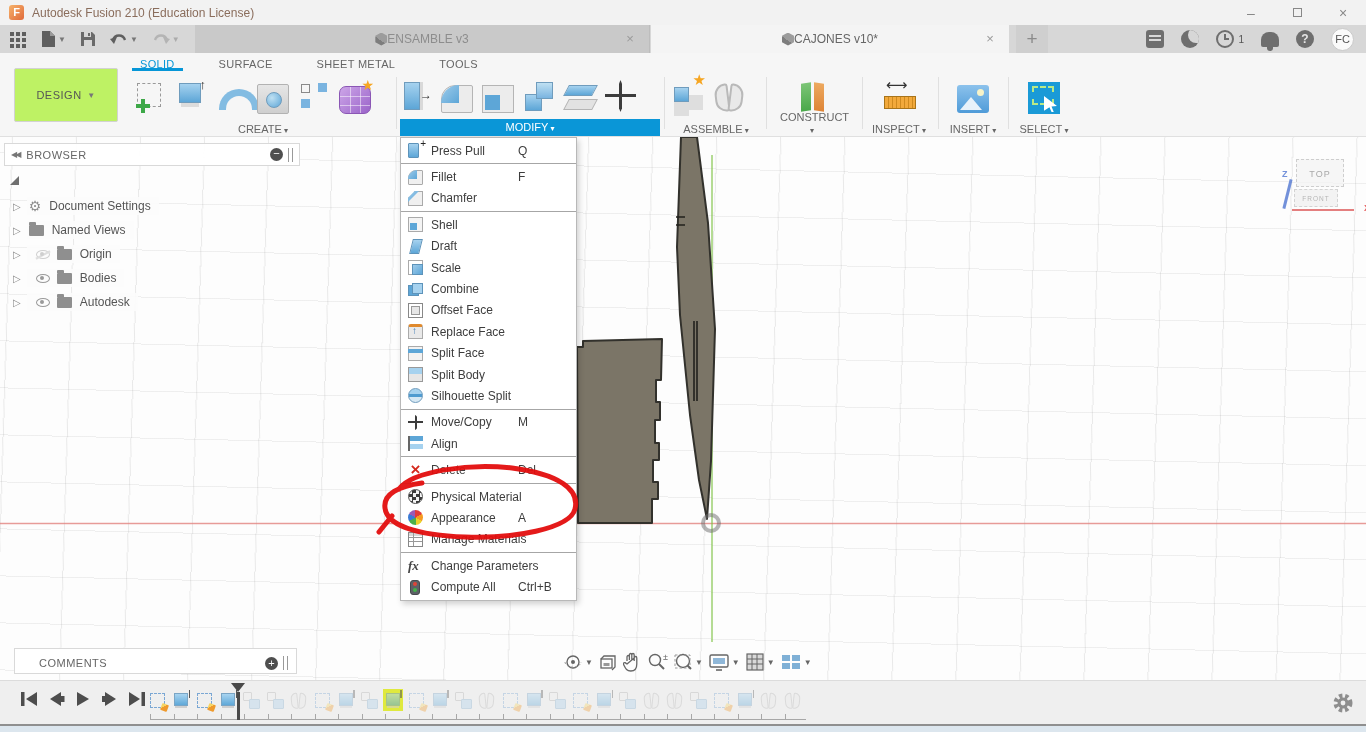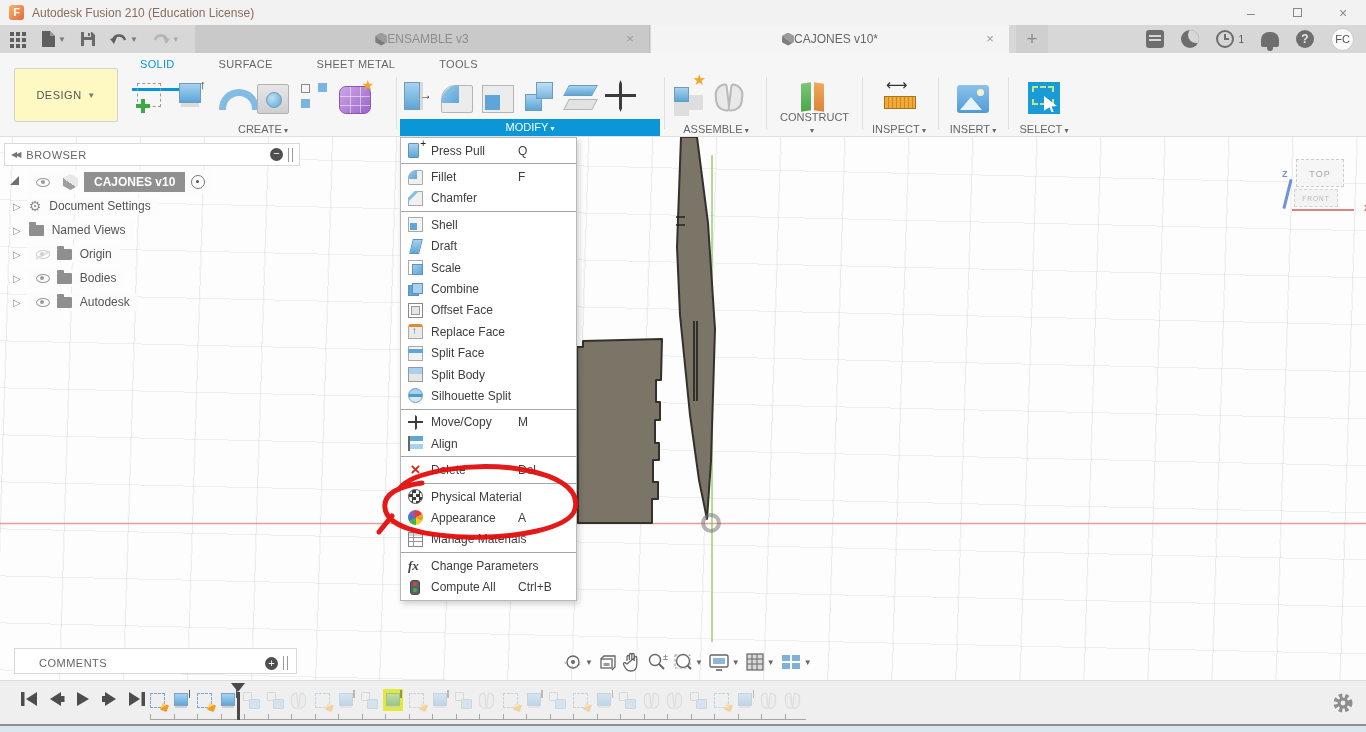--- a/index.html
+++ b/index.html
@@ -44,25 +44,25 @@
   .tri-clock::after { content:""; position:absolute; left:6px; top:6px; width:5px; height:2px; background:#6e6e6e; }
   .badge-1 { font-size:10px; color:#555; margin-left:-13px; }
   .tri-bell { background:#6e6e6e; border-radius:8px 8px 2px 2px; height:15px; }
   .tri-bell::after { content:""; position:absolute; left:6px; bottom:-4px; width:6px; height:4px; border-radius:0 0 5px 5px; background:#6e6e6e; }
   .tri-help { border-radius:50%; background:#6e6e6e; color:#e6e6e6; font-size:12px; font-weight:bold; text-align:center; line-height:18px; }
   .avatar { width:23px; height:23px; border-radius:50%; background:#fafafa; border:1px solid #c9c9c9;
     font-size:11px; color:#555; display:flex; align-items:center; justify-content:center; }
 
   
   #ribbon { position:absolute; top:53px; left:0; right:0; height:84px; background:#f6f6f6; border-bottom:1px solid #e0e0e0; }
-  #design-box { position:absolute; left:14px; top:15px; width:104px; height:54px; background:#fef9c3;
+  #design-box { position:absolute; left:14px; top:15px; width:104px; height:54px; background:#bef264;
     border:1px solid #d2d2d2; border-radius:2px; display:flex; align-items:center; justify-content:center;
     font-size:11px; color:#555; letter-spacing:.5px; }
   #rtabs { position:absolute; left:140px; top:5px; display:flex; gap:44px; font-size:11px; color:#666; }
-  .rtab { position:relative; padding-bottom:20px; letter-spacing:.3px; }
+  .rtab { position:relative; padding-bottom:0; letter-spacing:.3px; }
   .rtab.active { color:#0696d7; }
   .rtab.active::after { content:""; position:absolute; left:-8px; right:-8px; bottom:-1px; height:3px; background:#0696d7; }
   .grp { position:absolute; top:22px; }
   .gicons { display:flex; align-items:center; gap:9px; height:44px; }
   .glabel { position:absolute; left:0; right:0; bottom:-16px; text-align:center; font-size:11px; color:#666; }
   .glabel::after { content:" ▾"; font-size:8px; }
   .grp.modify .glabel { background:#0a96d7; color:#fff; height:17px; line-height:17px; bottom:-17px; }
   .vsep { position:absolute; top:24px; width:1px; height:52px; background:#e0e0e0; }
 
   
@@ -469,26 +469,20 @@
     <div id="browser">
       <div class="panel-header">
         <span class="collapse-arrows">◀◀</span>
         <span class="hdr-label">BROWSER</span>
         <span class="circle-btn">−</span>
         <span class="grip"></span>
       </div>
       <div class="btree">
         <div class="brow">
           <span class="tri-exp"></span>
-          <span class="wrap">
-            <span class="eye"></span>
-            <span class="cube-root"></span>
-            <span class="root-label">CAJONES v10</span>
-            <span class="radio-btn"></span>
-          </span>
         </div>
         <div>
 
             <div class="brow">
               <span class="tri-col">▷</span>
               <span class="wrap">
 
                 <span class="node-ic gear">⚙</span>
                 <span>Document Settings</span>
               </span>

